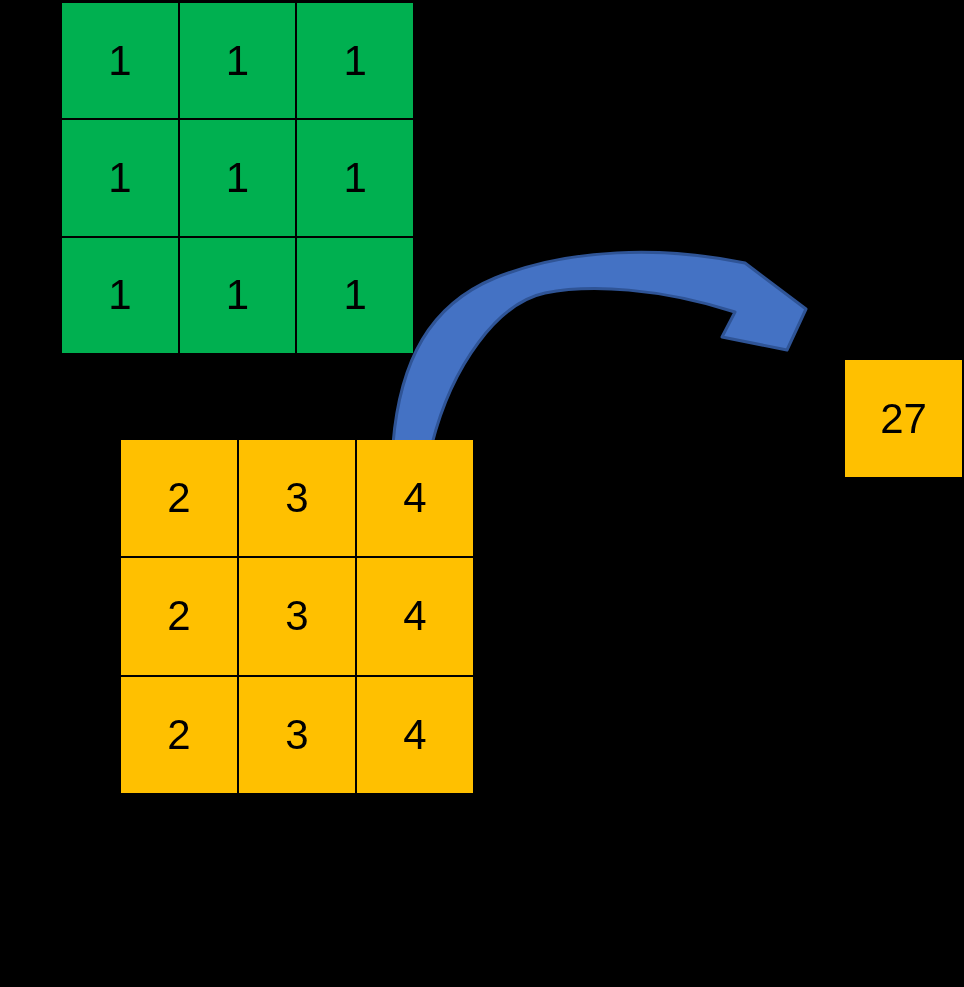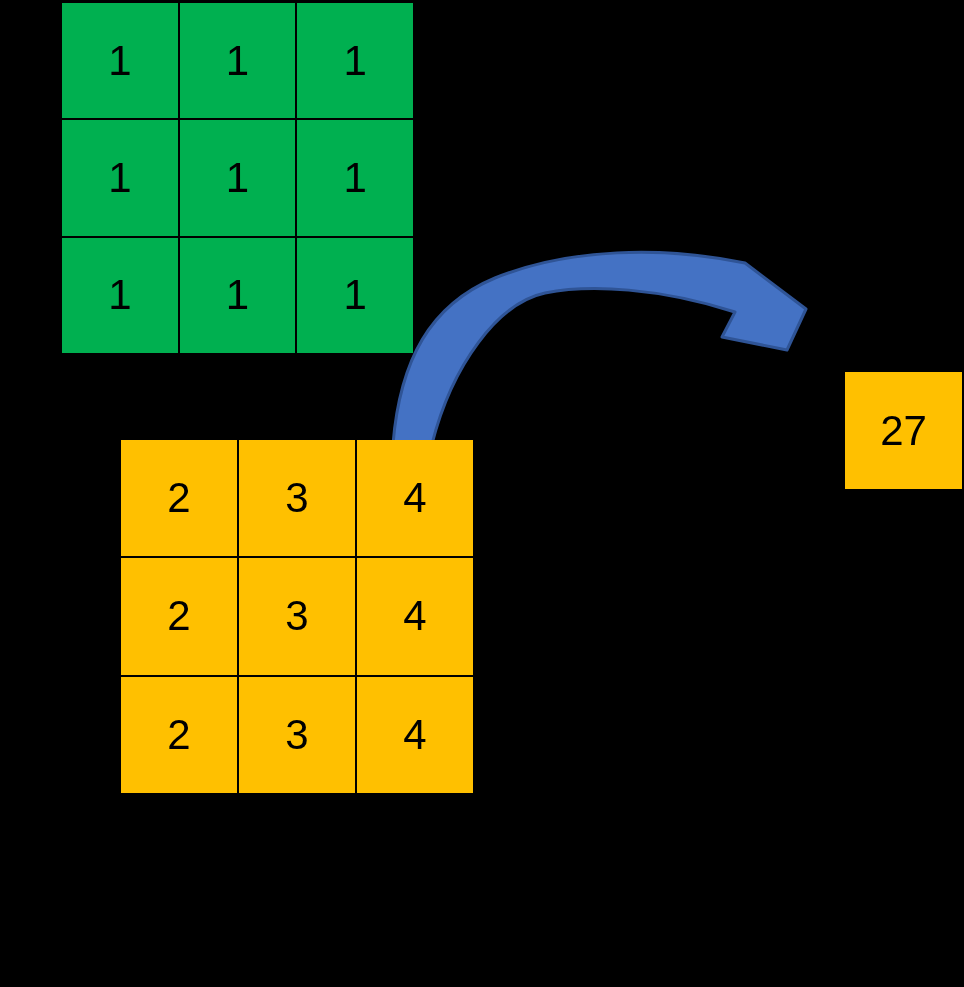--- a/index.html
+++ b/index.html
@@ -42,21 +42,21 @@
   #value-grid {
     left: 121px;
     top: 440px;
     width: 352px;
     height: 353px;
   }
   #value-grid .cell { background: #FFC000; }
   #result-cell {
     position: absolute;
     left: 845px;
-    top: 372px;
+    top: 360px;
     width: 117px;
     height: 117px;
     background: #FFC000;
     display: flex;
     align-items: center;
     justify-content: center;
     font-size: 42px;
     color: #000000;
     z-index: 2;
   }

